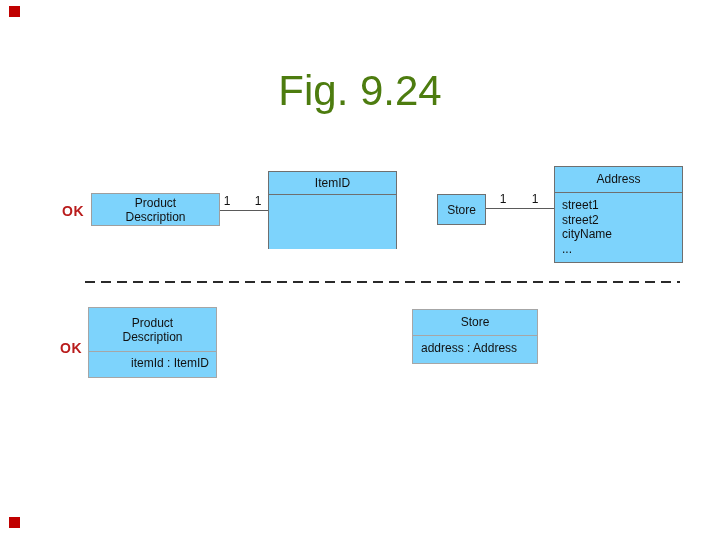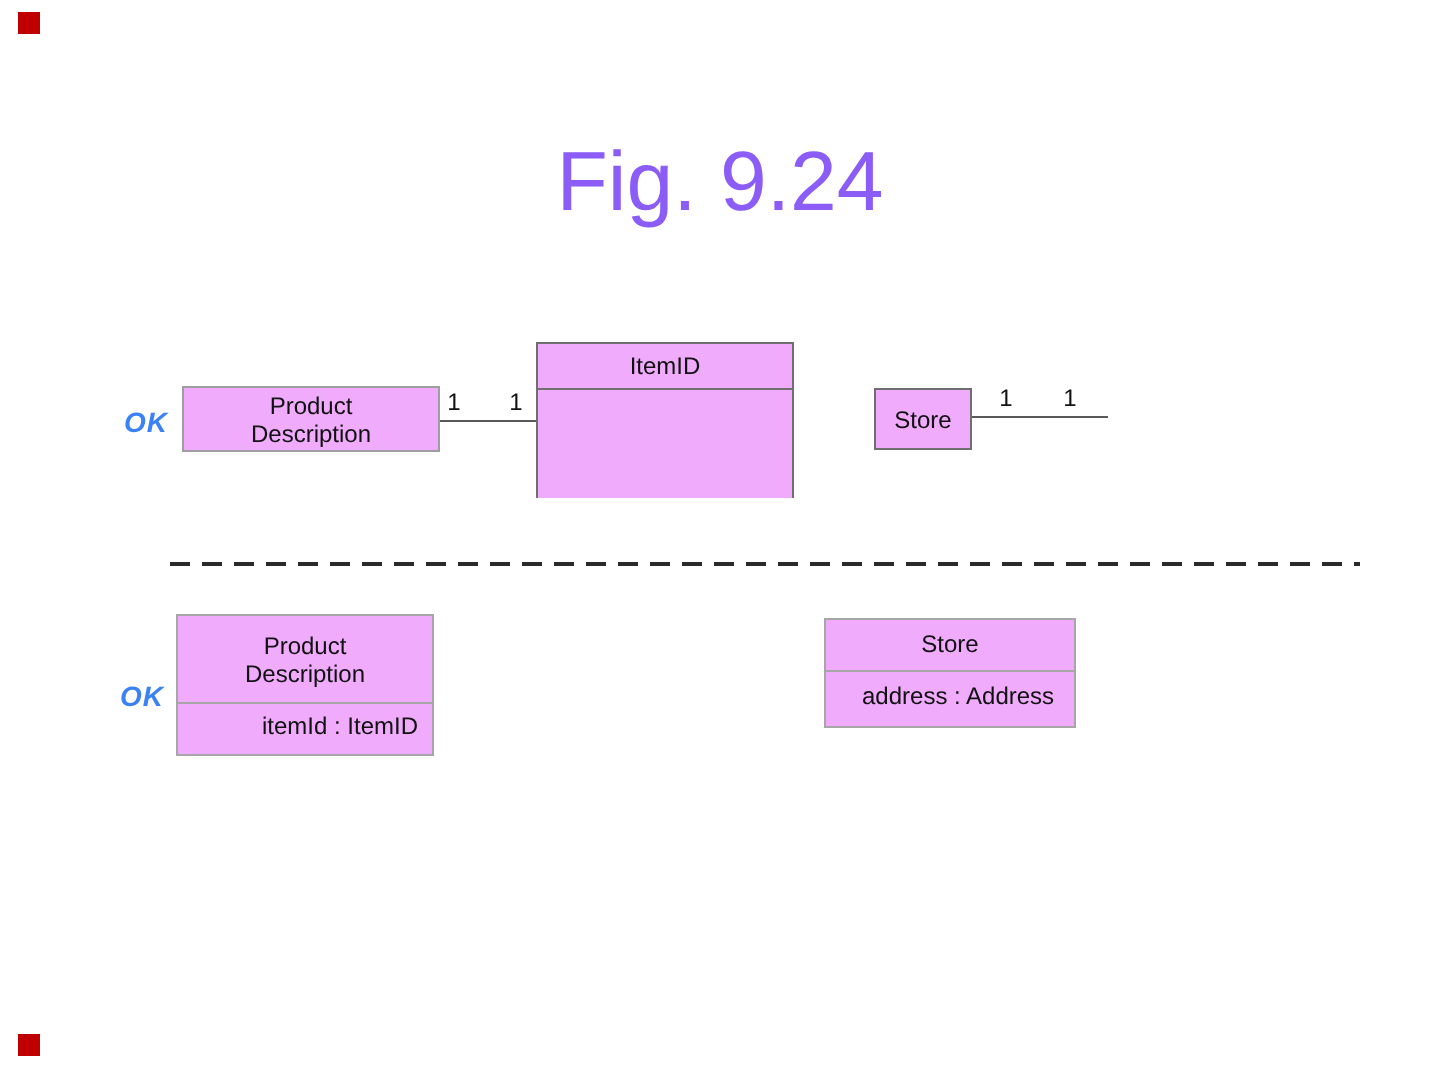--- a/index.html
+++ b/index.html
@@ -4,27 +4,27 @@
 <style>
   html,body{margin:0;padding:0;background:#ffffff;}
   body{width:720px;height:540px;position:relative;font-family:"Liberation Sans", sans-serif;color:#111;}
   .slide{position:absolute;left:0;top:0;width:720px;height:540px;background:#fff;overflow:hidden;}
 
   .corner{position:absolute;width:11px;height:11px;background:#c00000;}
   .corner.top{left:9px;top:6px;}
   .corner.bottom{left:9px;top:517px;}
 
   .fig-title{position:absolute;left:0;top:70px;width:720px;text-align:center;
-             font-size:42px;font-weight:400;color:#8b5cf6;margin:0;line-height:1.0;}
+             font-size:42px;font-weight:400;color:#4d7c0f;margin:0;line-height:1.0;}
 
-  .ok{position:absolute;font-weight:700;font-size:14px;color:#3b82f6;letter-spacing:0.5px;font-style:italic;}
+  .ok{position:absolute;font-weight:700;font-size:14px;color:#b91c1c;letter-spacing:0.5px;}
   .ok.top{left:62px;top:203px;}
   .ok.bottom{left:60px;top:340px;}
 
-  .umlbox{position:absolute;background:#f0abfc;border:1px solid #8c8c8c;box-sizing:border-box;font-size:12px;}
+  .umlbox{position:absolute;background:#7dd3fc;border:1px solid #8c8c8c;box-sizing:border-box;font-size:12px;}
   .umlbox .hd{text-align:center;border-bottom:1px solid #8c8c8c;}
   .umlbox .attrs{padding:5px 7px;line-height:14.5px;text-align:left;}
 
   
   .pd-top{left:91px;top:193px;width:129px;height:33px;border-color:#9e9e9e;
           display:flex;flex-direction:column;justify-content:center;text-align:center;line-height:14px;}
   .itemid{left:268px;top:171px;width:129px;height:78px;border-color:#6f6f6f;border-bottom:none;}
   .itemid .hd{height:22px;line-height:22px;border-color:#6f6f6f;}
   .store-top{left:437px;top:194px;width:49px;height:31px;border-color:#6f6f6f;
              display:flex;align-items:center;justify-content:center;}
@@ -44,21 +44,21 @@
 
   .divider{position:absolute;left:85px;top:281px;width:595px;height:2px;
            background:repeating-linear-gradient(to right,#2a2a2a 0px,#2a2a2a 10px,transparent 10px,transparent 16px);}
 
   
   .pd-bottom{left:88px;top:307px;width:129px;border-color:#a6a6a6;}
   .pd-bottom .hd{height:44px;line-height:14px;padding-top:8px;box-sizing:border-box;border-color:#a6a6a6;}
   .pd-bottom .attrs{padding:4px 7px 6px 7px;text-align:right;}
   .store-bottom{left:412px;top:309px;width:126px;border-color:#a6a6a6;}
   .store-bottom .hd{height:25px;line-height:25px;border-color:#a6a6a6;}
-  .store-bottom .attrs{padding:5px 8px 7px 8px;margin-left:10px;}
+  .store-bottom .attrs{padding:5px 8px 7px 8px;}
 </style>
 </head>
 <body>
 
 <div class="slide">
 
   <div class="corner top"></div>
   <div class="corner bottom"></div>
 
   <h1 class="fig-title">Fig. 9.24</h1>
@@ -81,20 +81,29 @@
   </div>
 
   <div class="umlbox store-top">
     <span>Store</span>
   </div>
 
   <div class="conn c2"></div>
   <div class="mult m3">1</div>
   <div class="mult m4">1</div>
 
+  <div class="umlbox address">
+    <div class="hd">Address</div>
+    <div class="attrs">
+      <div>street1</div>
+      <div>street2</div>
+      <div>cityName</div>
+      <div>...</div>
+    </div>
+  </div>
 
   <div class="divider"></div>
 
   <div class="ok bottom">OK</div>
 
   <div class="umlbox pd-bottom">
     <div class="hd">
       <div>Product</div>
       <div>Description</div>
     </div>

